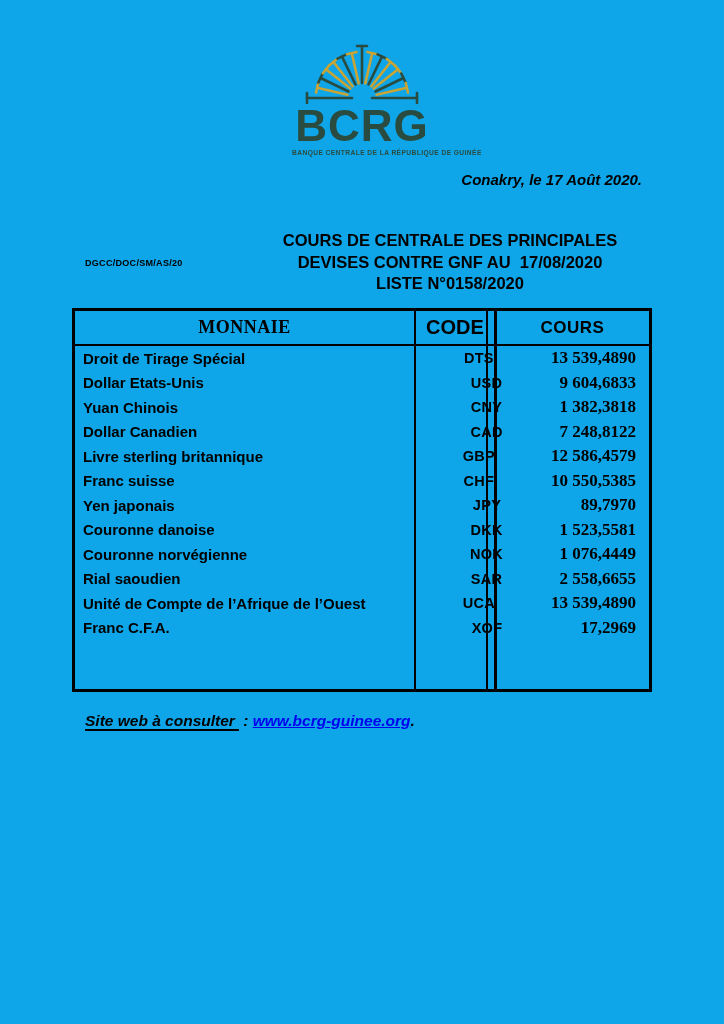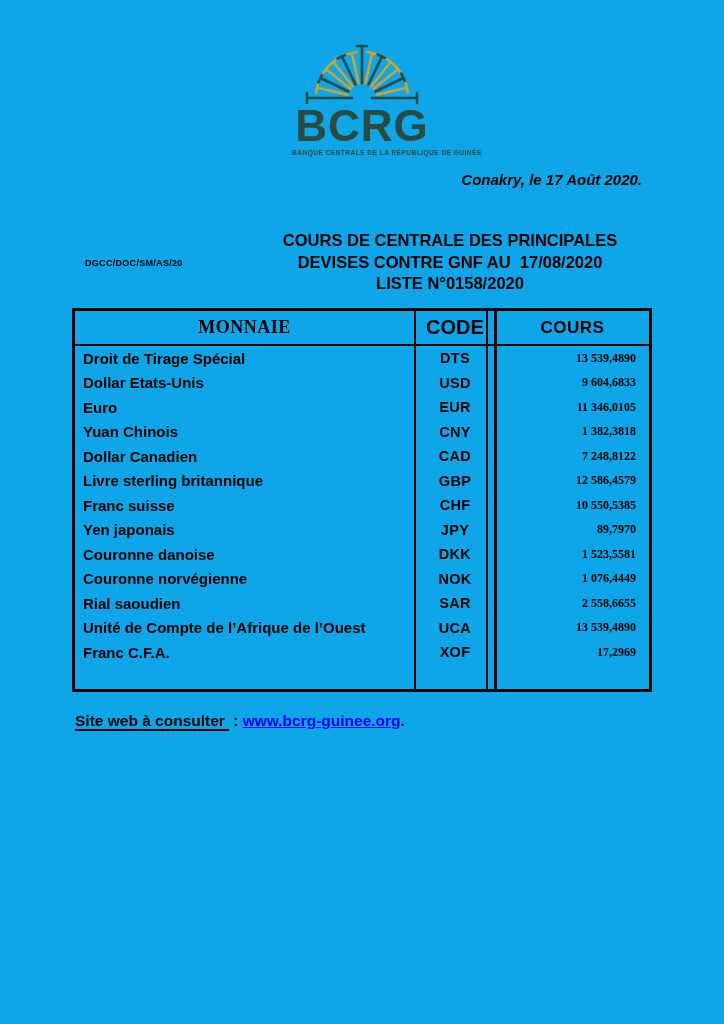--- a/index.html
+++ b/index.html
@@ -50,34 +50,34 @@
   .thead { position:absolute; top:0; left:0; right:0; height:33px; display:flex; }
   .th { font-weight:bold; display:flex; align-items:center; justify-content:center; }
   .th.m { width:339px; font-size:18px; letter-spacing:0.5px;font-family:Liberation Serif, serif; }
   .th.c { width:82px; font-size:20px; }
   .th.r { flex:1; font-size:17px; letter-spacing:0.5px; }
 
   .tbody {
     position:absolute; top:35px; left:0; right:0; bottom:0;
     display:flex; flex-direction:column;
   }
-  .trow { height:24.5px; display:flex; align-items:center; }
+  .trow { height:24.5px; display:flex; align-items:center;gap:32px; }
   .c-monnaie {
     width:331px; padding-left:8px; font-size:15px; font-weight:bold; white-space:nowrap;
     overflow:hidden;
   }
   .c-code { width:82px; text-align:center; font-size:14.5px; font-weight:bold; letter-spacing:0.3px; }
   .c-cours {
     flex:1; text-align:right; padding-right:13px;
-    font-family:"Liberation Serif", serif; font-size:12px; font-weight:bold;
+    font-family:"Liberation Serif", serif; font-size:17px; font-weight:bold;
     white-space:nowrap;
   }
 
   
-  .site-footer { position:absolute; left:75px; top:712px; font-size:15.5px; font-weight:bold; }
+  .site-footer { position:absolute; left:85px; top:712px; font-size:15.5px; font-weight:bold;font-style:italic; }
   .site-footer .lbl { border-bottom:2px solid #000; padding-right:4px; }
   .site-footer .link { color:var(--link-blue); text-decoration:underline; font-weight:bold; cursor:pointer; }
 </style>
 </head>
 <body>
 
 <div class="page">
 
   <div class="logo-block">
     <svg id="rays" class="logo-rays" width="140" height="64" viewBox="0 0 140 64">
@@ -143,25 +143,20 @@
           <div class="c-monnaie">Droit de Tirage Spécial</div>
           <div class="c-code">DTS</div>
           <div class="c-cours">13 539,4890</div>
         </div>
         <div class="trow">
           <div class="c-monnaie">Dollar Etats-Unis</div>
           <div class="c-code">USD</div>
           <div class="c-cours">9 604,6833</div>
         </div>
         <div class="trow">
-          <div class="c-monnaie">Euro</div>
-          <div class="c-code">EUR</div>
-          <div class="c-cours">11 346,0105</div>
-        </div>
-        <div class="trow">
           <div class="c-monnaie">Yuan Chinois</div>
           <div class="c-code">CNY</div>
           <div class="c-cours">1 382,3818</div>
         </div>
         <div class="trow">
           <div class="c-monnaie">Dollar Canadien</div>
           <div class="c-code">CAD</div>
           <div class="c-cours">7 248,8122</div>
         </div>
         <div class="trow">

